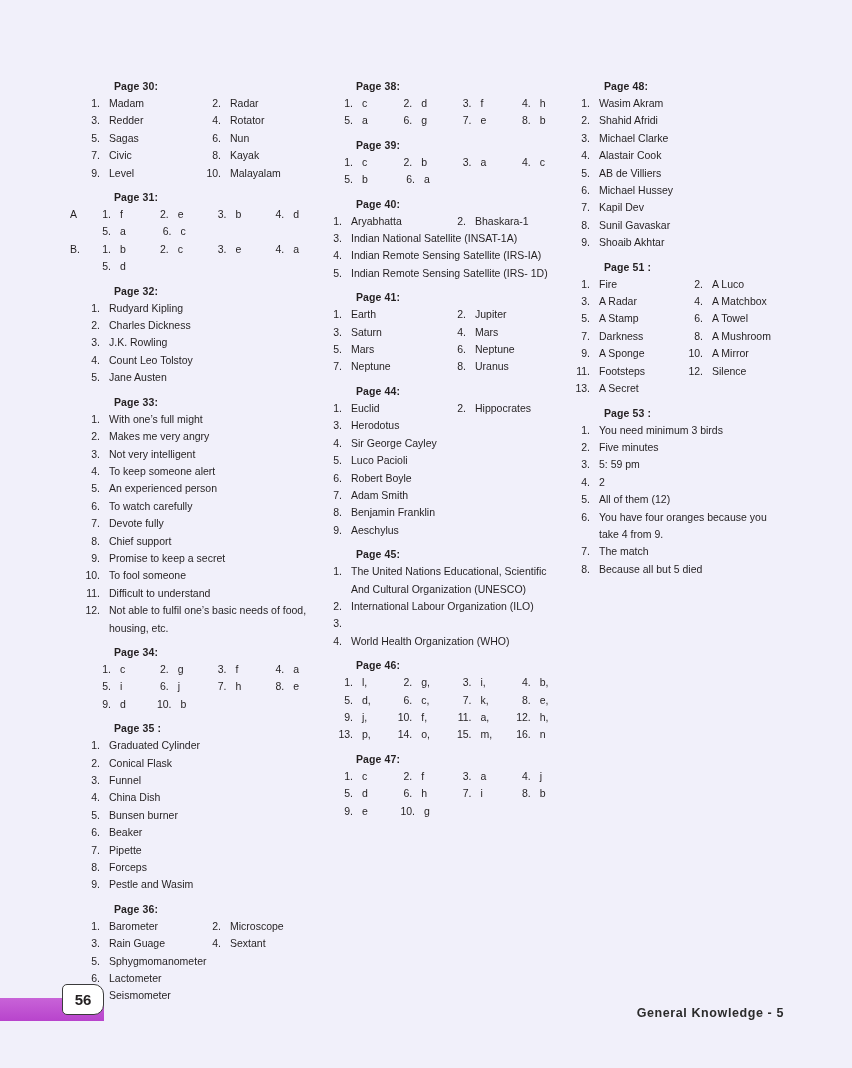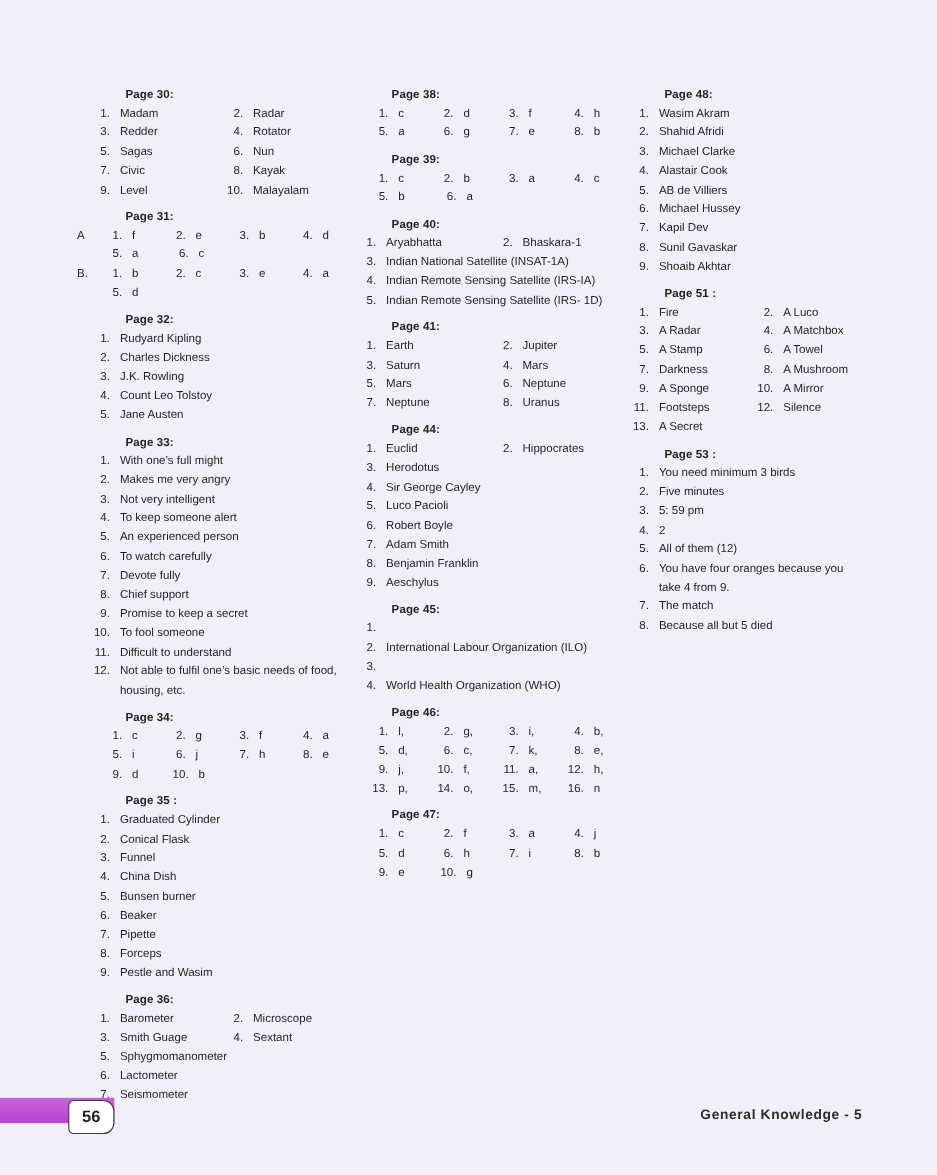--- a/index.html
+++ b/index.html
@@ -72,21 +72,21 @@
 
   .footer-bar {
     position:absolute;
     left:0; bottom:47px;
     width:104px; height:23px;
     background:#c356d6;
     background:linear-gradient(#c863d8,#b844cc);
   }
   .page-num-box {
     position:absolute;
-    left:62px; bottom:37px;
+    left:62px; bottom:53px;
     width:42px; height:31px;
     background:#ffffff;
     border:1.6px solid #3b3b3b;
     border-radius:5px 10px 10px 5px;
     box-sizing:border-box;
     display:flex;
     align-items:center;
     justify-content:center;
     font-size:15px;
     font-weight:bold;
@@ -379,21 +379,21 @@
             <span class="val">Barometer</span>
           </div>
           <div class="cell" style="width: 50%;">
             <span class="num">2.</span>
             <span class="val">Microscope</span>
           </div>
         </div>
         <div class="pair">
           <div class="cell" style="width: 50%;">
             <span class="num">3.</span>
-            <span class="val">Smith Guage</span>
+            <span class="val">Rain Guage</span>
           </div>
           <div class="cell" style="width: 50%;">
             <span class="num">4.</span>
             <span class="val">Sextant</span>
           </div>
         </div>
         <div class="pair">
           <div class="cell" style="width: 100%;">
             <span class="num">5.</span>
             <span class="val">Sphygmomanometer</span>
@@ -602,20 +602,21 @@
         </div>
         <div class="pair">
           <div class="cell" style="width: 100%;">
             <span class="num">9.</span>
             <span class="val">Aeschylus</span>
           </div>
         </div>
         <div class="hdr">Page 45:</div>
         <div class="row">
           <span class="num">1.</span>
+          <span class="txt">The United Nations Educational, Scientific And Cultural Organization (UNESCO)</span>
         </div>
         <div class="row">
           <span class="num">2.</span>
           <span class="txt">International Labour Organization (ILO)</span>
         </div>
         <div class="row">
           <span class="num">3.</span>
         </div>
         <div class="row">
           <span class="num">4.</span>

